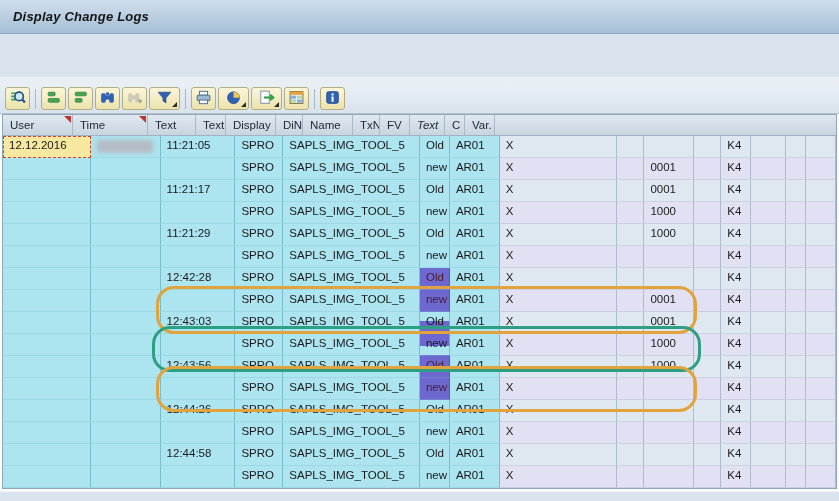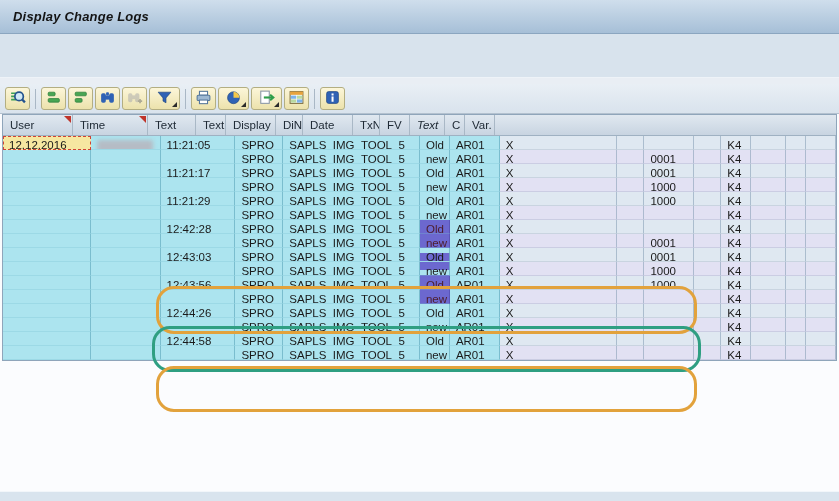--- a/index.html
+++ b/index.html
@@ -27,21 +27,21 @@
   .rtitle{font-size:20.5px;color:#0f0f0f;padding:6px 0 5px 6px;height:28px;box-sizing:border-box;
           white-space:nowrap;}
   
   .alv{margin-left:2px;width:835px;border:1px solid #8fa5ba;box-sizing:border-box;background:#fff;}
   .hrow{display:flex;height:21px;background:linear-gradient(#e0e8f0,#c8d4e1);
         border-bottom:1px solid #9fb1c2;box-sizing:border-box;}
   .hcell{position:relative;box-sizing:border-box;padding:4px 2px 0 7px;font-size:11.5px;
          color:#202b36;border-right:1px solid #a9b8c6;white-space:nowrap;overflow:hidden;cursor:pointer;}
   .sortmark{position:absolute;top:1px;right:1px;width:0;height:0;
             border-top:7px solid #c0352b;border-left:7px solid transparent;}
-  .brow{display:flex;height:14px;box-sizing:border-box;}
+  .brow{display:flex;height:22px;box-sizing:border-box;}
   .cell{box-sizing:border-box;padding:3px 2px 0 6px;font-size:11.5px;white-space:nowrap;
         overflow:hidden;border-right:1px solid rgba(130,155,178,.55);cursor:default;}
   .cell.key{background:#ace4ef;border-right-color:rgba(110,180,198,.8);
             border-bottom:1px solid rgba(120,195,210,.30);}
   .cell.rA{background:#dfe8f1;border-bottom:1px solid rgba(150,165,185,.30);}
   .cell.rB{background:#e2e1f3;border-bottom:1px solid rgba(150,160,190,.30);}
   .cell.hl-full{background:#6c68cf;color:#4d1d2b;border-right-color:#5a55b8;}
   .cell.hl-bottom{background:linear-gradient(to bottom,#ace4ef 42%,#6c68cf 42%);}
   .cell.hl-top{background:linear-gradient(to bottom,#6c68cf 58%,#ace4ef 58%);}
   .cell.selected{background:#f6e7a1;border:1px dashed #cf4237;padding:2px 1px 0 5px;}
@@ -146,21 +146,21 @@
 
   <div class="content">
     <div class="alv" id="alv">
         <div class="hrow">
           <div class="hcell" style="width: 70px;">User<span class="sortmark"></span></div>
           <div class="hcell" style="width: 75px;">Time<span class="sortmark"></span></div>
           <div class="hcell" style="width: 48px;">Text</div>
           <div class="hcell" style="width: 30px;">Text</div>
           <div class="hcell" style="width: 50px;">Display</div>
           <div class="hcell" style="width: 27px;">DiN</div>
-          <div class="hcell" style="width: 50px;">Date</div>
+          <div class="hcell" style="width: 50px;">Name</div>
           <div class="hcell" style="width: 27px;">TxN</div>
           <div class="hcell" style="width: 30px;">FV</div>
           <div class="hcell" style="width: 35px; font-style: italic;">Text</div>
           <div class="hcell" style="width: 20px;">C</div>
           <div class="hcell" style="width: 30px;">Var. B</div>
         </div>
         <div class="brow">
           <div class="cell key selected" style="width: 88px;">12.12.2016</div>
           <div class="cell key" style="width: 70px;">
             <div class="blurblob"></div>

